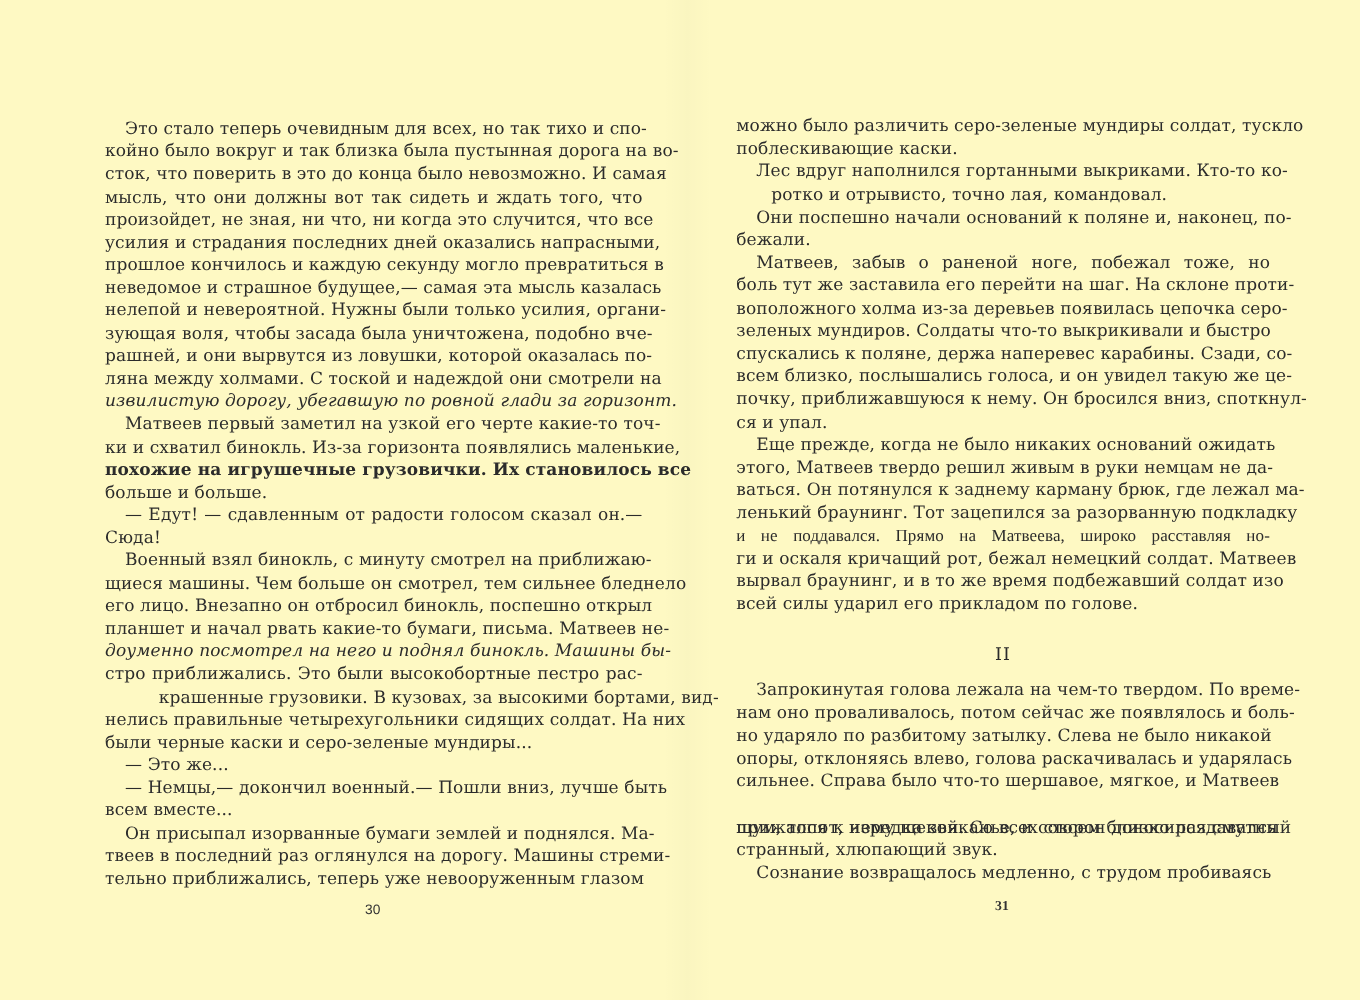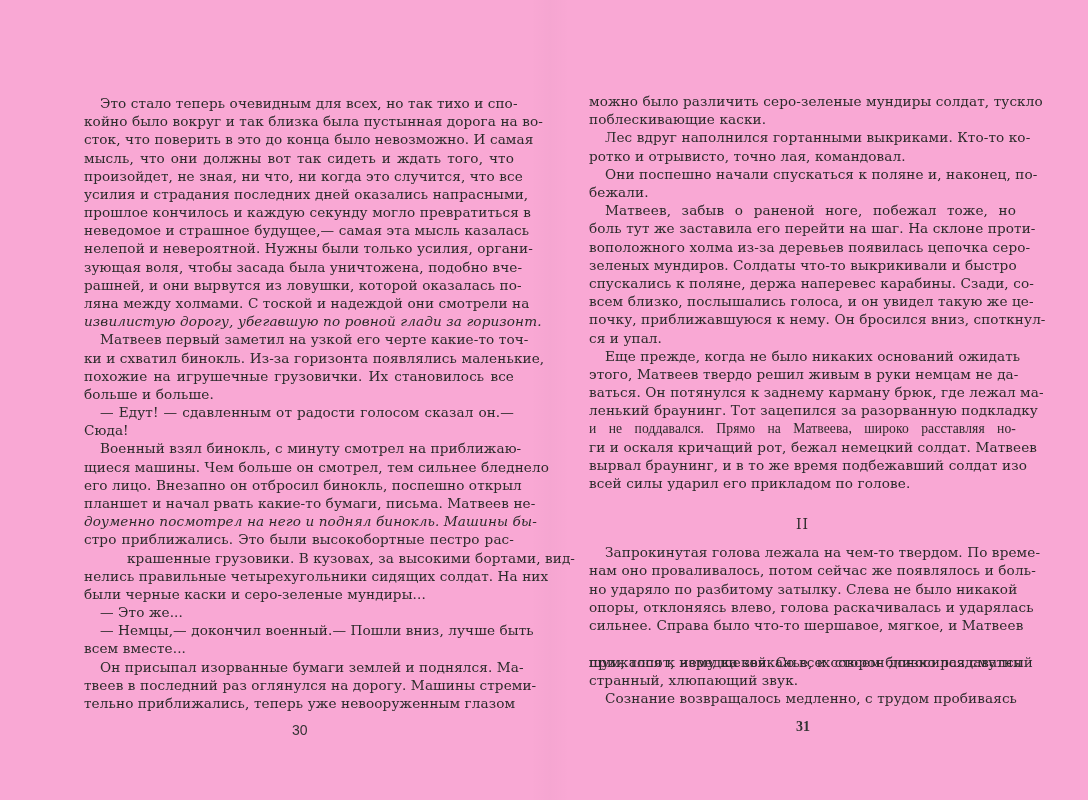--- a/index.html
+++ b/index.html
@@ -3,21 +3,21 @@
 <meta charset="utf-8">
 <style>
   html, body { margin: 0; padding: 0; }
   body {
     width: 1088px; height: 800px; overflow: hidden;
     background: #fdfdfc;
     position: relative;
     font-family: "DejaVu Serif", "Liberation Serif", serif;
     color: #2b2b2b;
   }
-  .spread { position: absolute; inset: 0; background: #f9a8d4; }
+  .spread { position: absolute; inset: 0; background: #fef9c3; }
   .gutter-shade {
     position: absolute; top: 0; bottom: 0; left: 530px; width: 40px;
     background: linear-gradient(90deg, rgba(0,0,0,0) 0%, rgba(0,0,0,0.015) 50%, rgba(0,0,0,0) 100%);
   }
   .page { position: absolute; top: 0; }
   .page.left { left: 84px; width: 430px; }
   .page.right { left: 589px; width: 427px; }
   .line {
     position: absolute; left: 0; right: 0;
     height: 18px; line-height: 18px;
@@ -28,21 +28,21 @@
     letter-spacing: 0.1px;
   }
   .line.last { text-align-last: left; }
   .line.indent { padding-left: 16px; }
   .it { font-style: italic; }
   .heading {
     position: absolute; left: 0; right: 0; text-align: center;
     font-size: 14px; letter-spacing: 1px;
   }
   .pagenum {
-    position: absolute; font-size: 14px;
+    position: absolute; font-size: 11px;
     font-family: "Liberation Sans", sans-serif; color: #333;
   }
   .pagenum.r { font-family: "Liberation Serif", serif; font-weight: bold; }
 </style>
 </head>
 <body>
 
 <div class="spread">
   <div class="gutter-shade"></div>
 
@@ -56,21 +56,21 @@
         <div class="line" style="top: 184.9px;">усилия и страдания последних дней оказались напрасными,</div>
         <div class="line" style="top: 203.08px;">прошлое кончилось и каждую секунду могло превратиться в</div>
         <div class="line" style="top: 221.26px;">неведомое и страшное будущее,— самая эта мысль казалась</div>
         <div class="line" style="top: 239.44px;">нелепой и невероятной. Нужны были только усилия, органи-</div>
         <div class="line" style="top: 257.62px;">зующая воля, чтобы засада была уничтожена, подобно вче-</div>
         <div class="line" style="top: 275.8px;">рашней, и они вырвутся из ловушки, которой оказалась по-</div>
         <div class="line" style="top: 293.98px;">ляна между холмами. С тоской и надеждой они смотрели на</div>
         <div class="line it" style="top: 312.16px;">извилистую дорогу, убегавшую по ровной глади за горизонт.</div>
         <div class="line indent" style="top: 330.34px;">Матвеев первый заметил на узкой его черте какие-то точ-</div>
         <div class="line" style="top: 348.52px;">ки и схватил бинокль. Из-за горизонта появлялись маленькие,</div>
-        <div class="line" style="top: 366.7px;">похожие на игрушечные грузовички. Их становилось все</div>
+        <div class="line" style="top: 366.7px; font-weight: bold;">похожие на игрушечные грузовички. Их становилось все</div>
         <div class="line last" style="top: 384.88px;">больше и больше.</div>
         <div class="line indent" style="top: 403.06px;">— Едут! — сдавленным от радости голосом сказал он.—</div>
         <div class="line last" style="top: 421.24px;">Сюда!</div>
         <div class="line indent" style="top: 439.42px;">Военный взял бинокль, с минуту смотрел на приближаю-</div>
         <div class="line" style="top: 457.6px;">щиеся машины. Чем больше он смотрел, тем сильнее бледнело</div>
         <div class="line" style="top: 475.78px;">его лицо. Внезапно он отбросил бинокль, поспешно открыл</div>
         <div class="line" style="top: 493.96px;">планшет и начал рвать какие-то бумаги, письма. Матвеев не-</div>
         <div class="line it" style="top: 512.14px;">доуменно посмотрел на него и поднял бинокль. Машины бы-</div>
         <div class="line" style="top: 530.32px;">стро приближались. Это были высокобортные пестро рас-</div>
         <div class="line" style="top: 548.5px; margin-left: 43px;">крашенные грузовики. В кузовах, за высокими бортами, вид-</div>
@@ -84,22 +84,22 @@
         <div class="line" style="top: 693.94px;">тельно приближались, теперь уже невооруженным глазом</div>
       </div>
   </div>
   <div class="pagenum" style="left:292px; top:722px;">30</div>
 
   <div class="page right" id="right-page">
     <div id="right-lines-before">
         <div class="line" style="top: 92px;">можно было различить серо-зеленые мундиры солдат, тускло</div>
         <div class="line last" style="top: 110.2px;">поблескивающие каски.</div>
         <div class="line indent" style="top: 128.4px;">Лес вдруг наполнился гортанными выкриками. Кто-то ко-</div>
-        <div class="line last" style="top: 146.6px;">ротко и отрывисто, точно лая, командовал.</div>
-        <div class="line indent" style="top: 164.8px;">Они поспешно начали спускаться к поляне и, наконец, по-</div>
+        <div class="line last" style="top: 146.6px; margin-left: 28px;">ротко и отрывисто, точно лая, командовал.</div>
+        <div class="line indent" style="top: 164.8px;">Они поспешно начали оснований к поляне и, наконец, по-</div>
         <div class="line last" style="top: 183px;">бежали.</div>
         <div class="line indent" style="top: 201.2px;">Матвеев, забыв о раненой ноге, побежал тоже, но</div>
         <div class="line" style="top: 219.4px;">боль тут же заставила его перейти на шаг. На склоне проти-</div>
         <div class="line" style="top: 237.6px;">воположного холма из-за деревьев появилась цепочка серо-</div>
         <div class="line" style="top: 255.8px;">зеленых мундиров. Солдаты что-то выкрикивали и быстро</div>
         <div class="line" style="top: 274px;">спускались к поляне, держа наперевес карабины. Сзади, со-</div>
         <div class="line" style="top: 292.2px;">всем близко, послышались голоса, и он увидел такую же це-</div>
         <div class="line" style="top: 310.4px;">почку, приближавшуюся к нему. Он бросился вниз, споткнул-</div>
         <div class="line last" style="top: 328.6px;">ся и упал.</div>
         <div class="line indent" style="top: 346.8px;">Еще прежде, когда не было никаких оснований ожидать</div>

